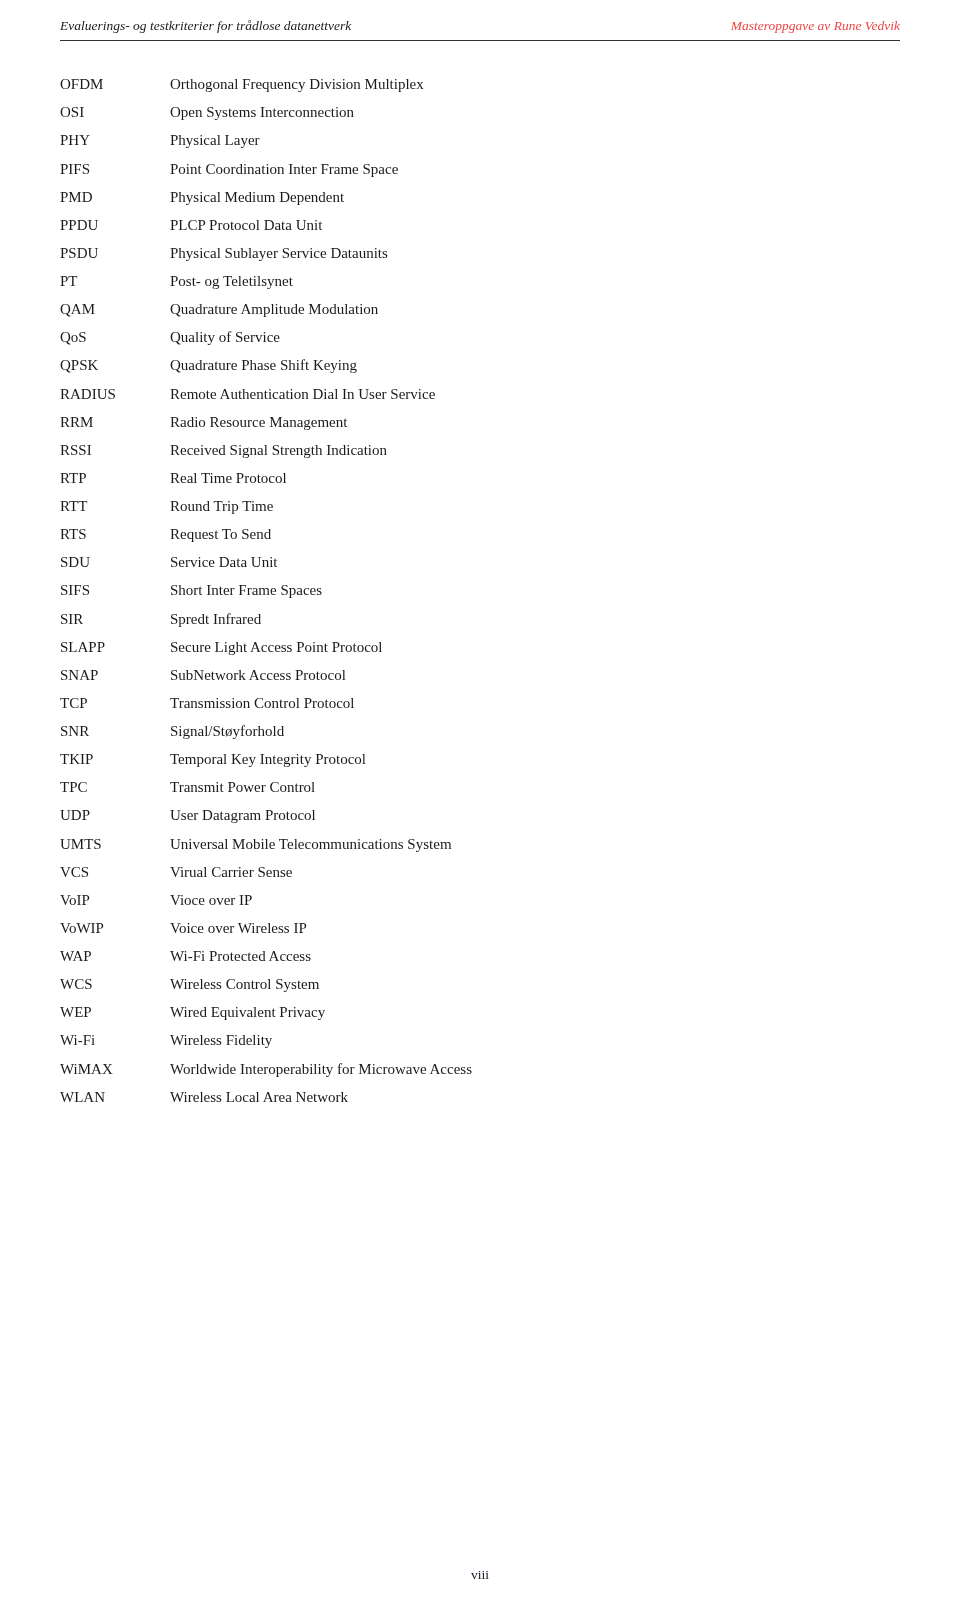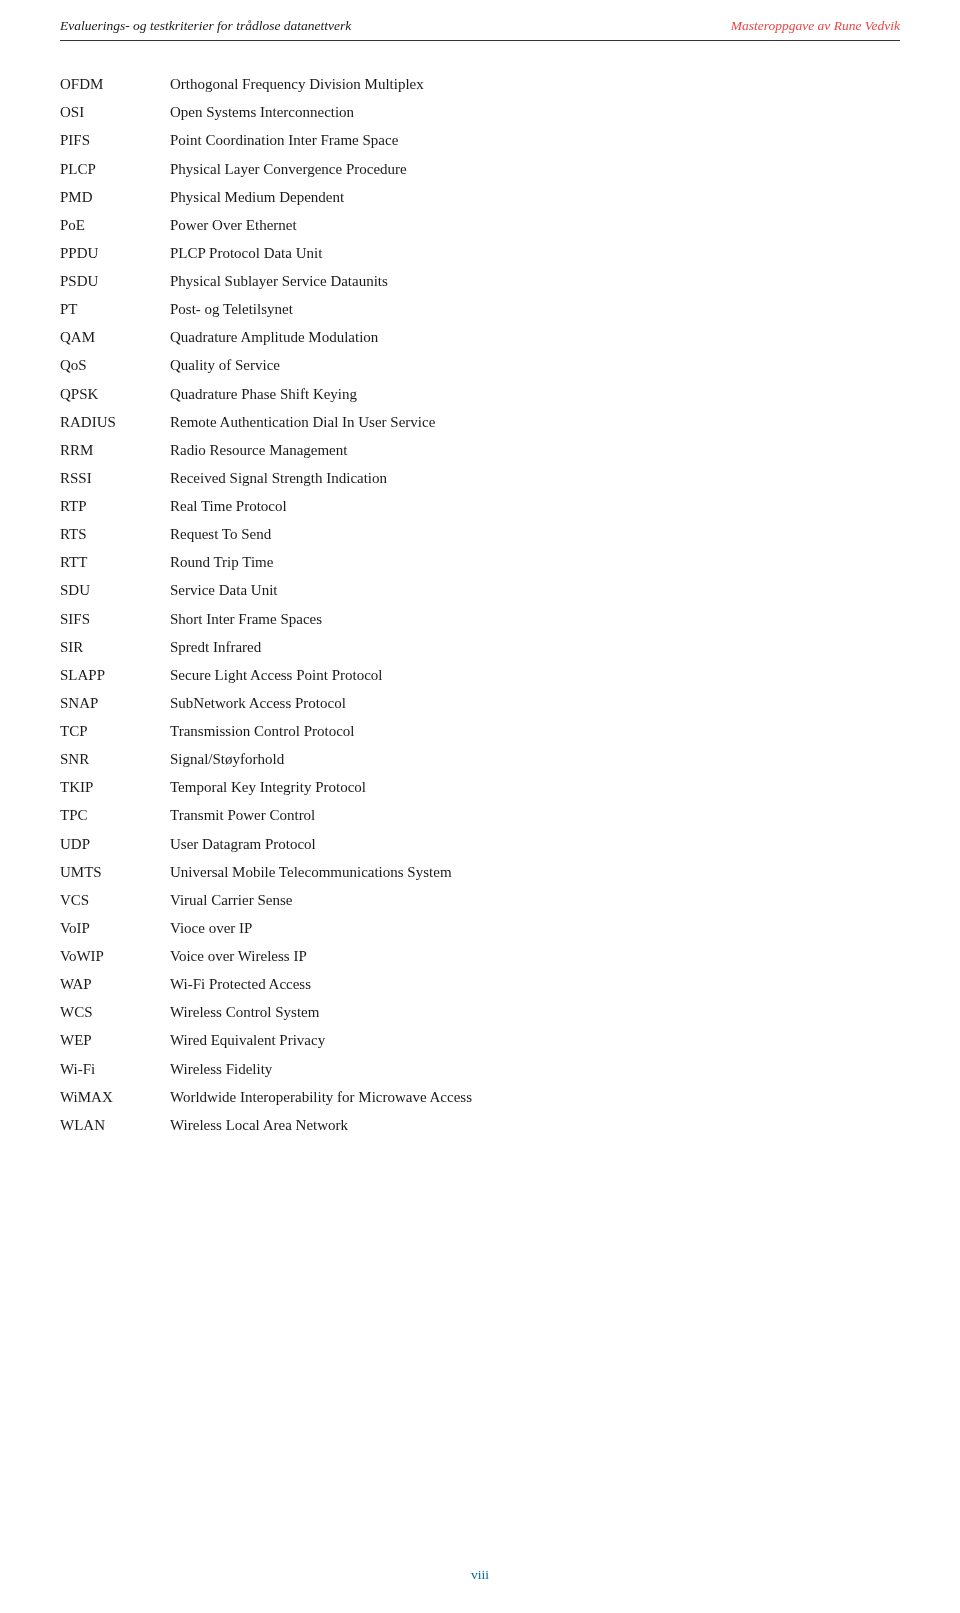--- a/index.html
+++ b/index.html
@@ -68,21 +68,21 @@
       font-weight: normal;
     }
 
     .footer {
       position: absolute;
       bottom: 30px;
       left: 0;
       right: 0;
       text-align: center;
       font-size: 13.5px;
-      color: #0369a1;
+      color: #0f172a;
     }
   </style>
 </head>
 <body>
 
 <div class="page">
 
   <div class="header">
     <span class="header-left">Evaluerings- og testkriterier for trådlose datanettverk</span>
     <span class="header-right">Masteroppgave av Rune Vedvik</span>
@@ -92,36 +92,32 @@
     <tbody id="acronym-tbody">
     <tr>
           <td class="abbr">OFDM</td>
           <td class="definition">Orthogonal Frequency Division Multiplex</td>
         </tr>
         <tr>
           <td class="abbr">OSI</td>
           <td class="definition">Open Systems Interconnection</td>
         </tr>
         <tr>
+          <td class="abbr">PHY</td>
+          <td class="definition">Physical Layer</td>
+        </tr>
+        <tr>
           <td class="abbr">PIFS</td>
           <td class="definition">Point Coordination Inter Frame Space</td>
         </tr>
         <tr>
-          <td class="abbr">PLCP</td>
-          <td class="definition">Physical Layer Convergence Procedure</td>
-        </tr>
-        <tr>
           <td class="abbr">PMD</td>
           <td class="definition">Physical Medium Dependent</td>
         </tr>
         <tr>
-          <td class="abbr">PoE</td>
-          <td class="definition">Power Over Ethernet</td>
-        </tr>
-        <tr>
           <td class="abbr">PPDU</td>
           <td class="definition">PLCP Protocol Data Unit</td>
         </tr>
         <tr>
           <td class="abbr">PSDU</td>
           <td class="definition">Physical Sublayer Service Dataunits</td>
         </tr>
         <tr>
           <td class="abbr">PT</td>
           <td class="definition">Post- og Teletilsynet</td>
@@ -148,26 +144,26 @@
         </tr>
         <tr>
           <td class="abbr">RSSI</td>
           <td class="definition">Received Signal Strength Indication</td>
         </tr>
         <tr>
           <td class="abbr">RTP</td>
           <td class="definition">Real Time Protocol</td>
         </tr>
         <tr>
+          <td class="abbr">RTT</td>
+          <td class="definition">Round Trip Time</td>
+        </tr>
+        <tr>
           <td class="abbr">RTS</td>
           <td class="definition">Request To Send</td>
-        </tr>
-        <tr>
-          <td class="abbr">RTT</td>
-          <td class="definition">Round Trip Time</td>
         </tr>
         <tr>
           <td class="abbr">SDU</td>
           <td class="definition">Service Data Unit</td>
         </tr>
         <tr>
           <td class="abbr">SIFS</td>
           <td class="definition">Short Inter Frame Spaces</td>
         </tr>
         <tr>

